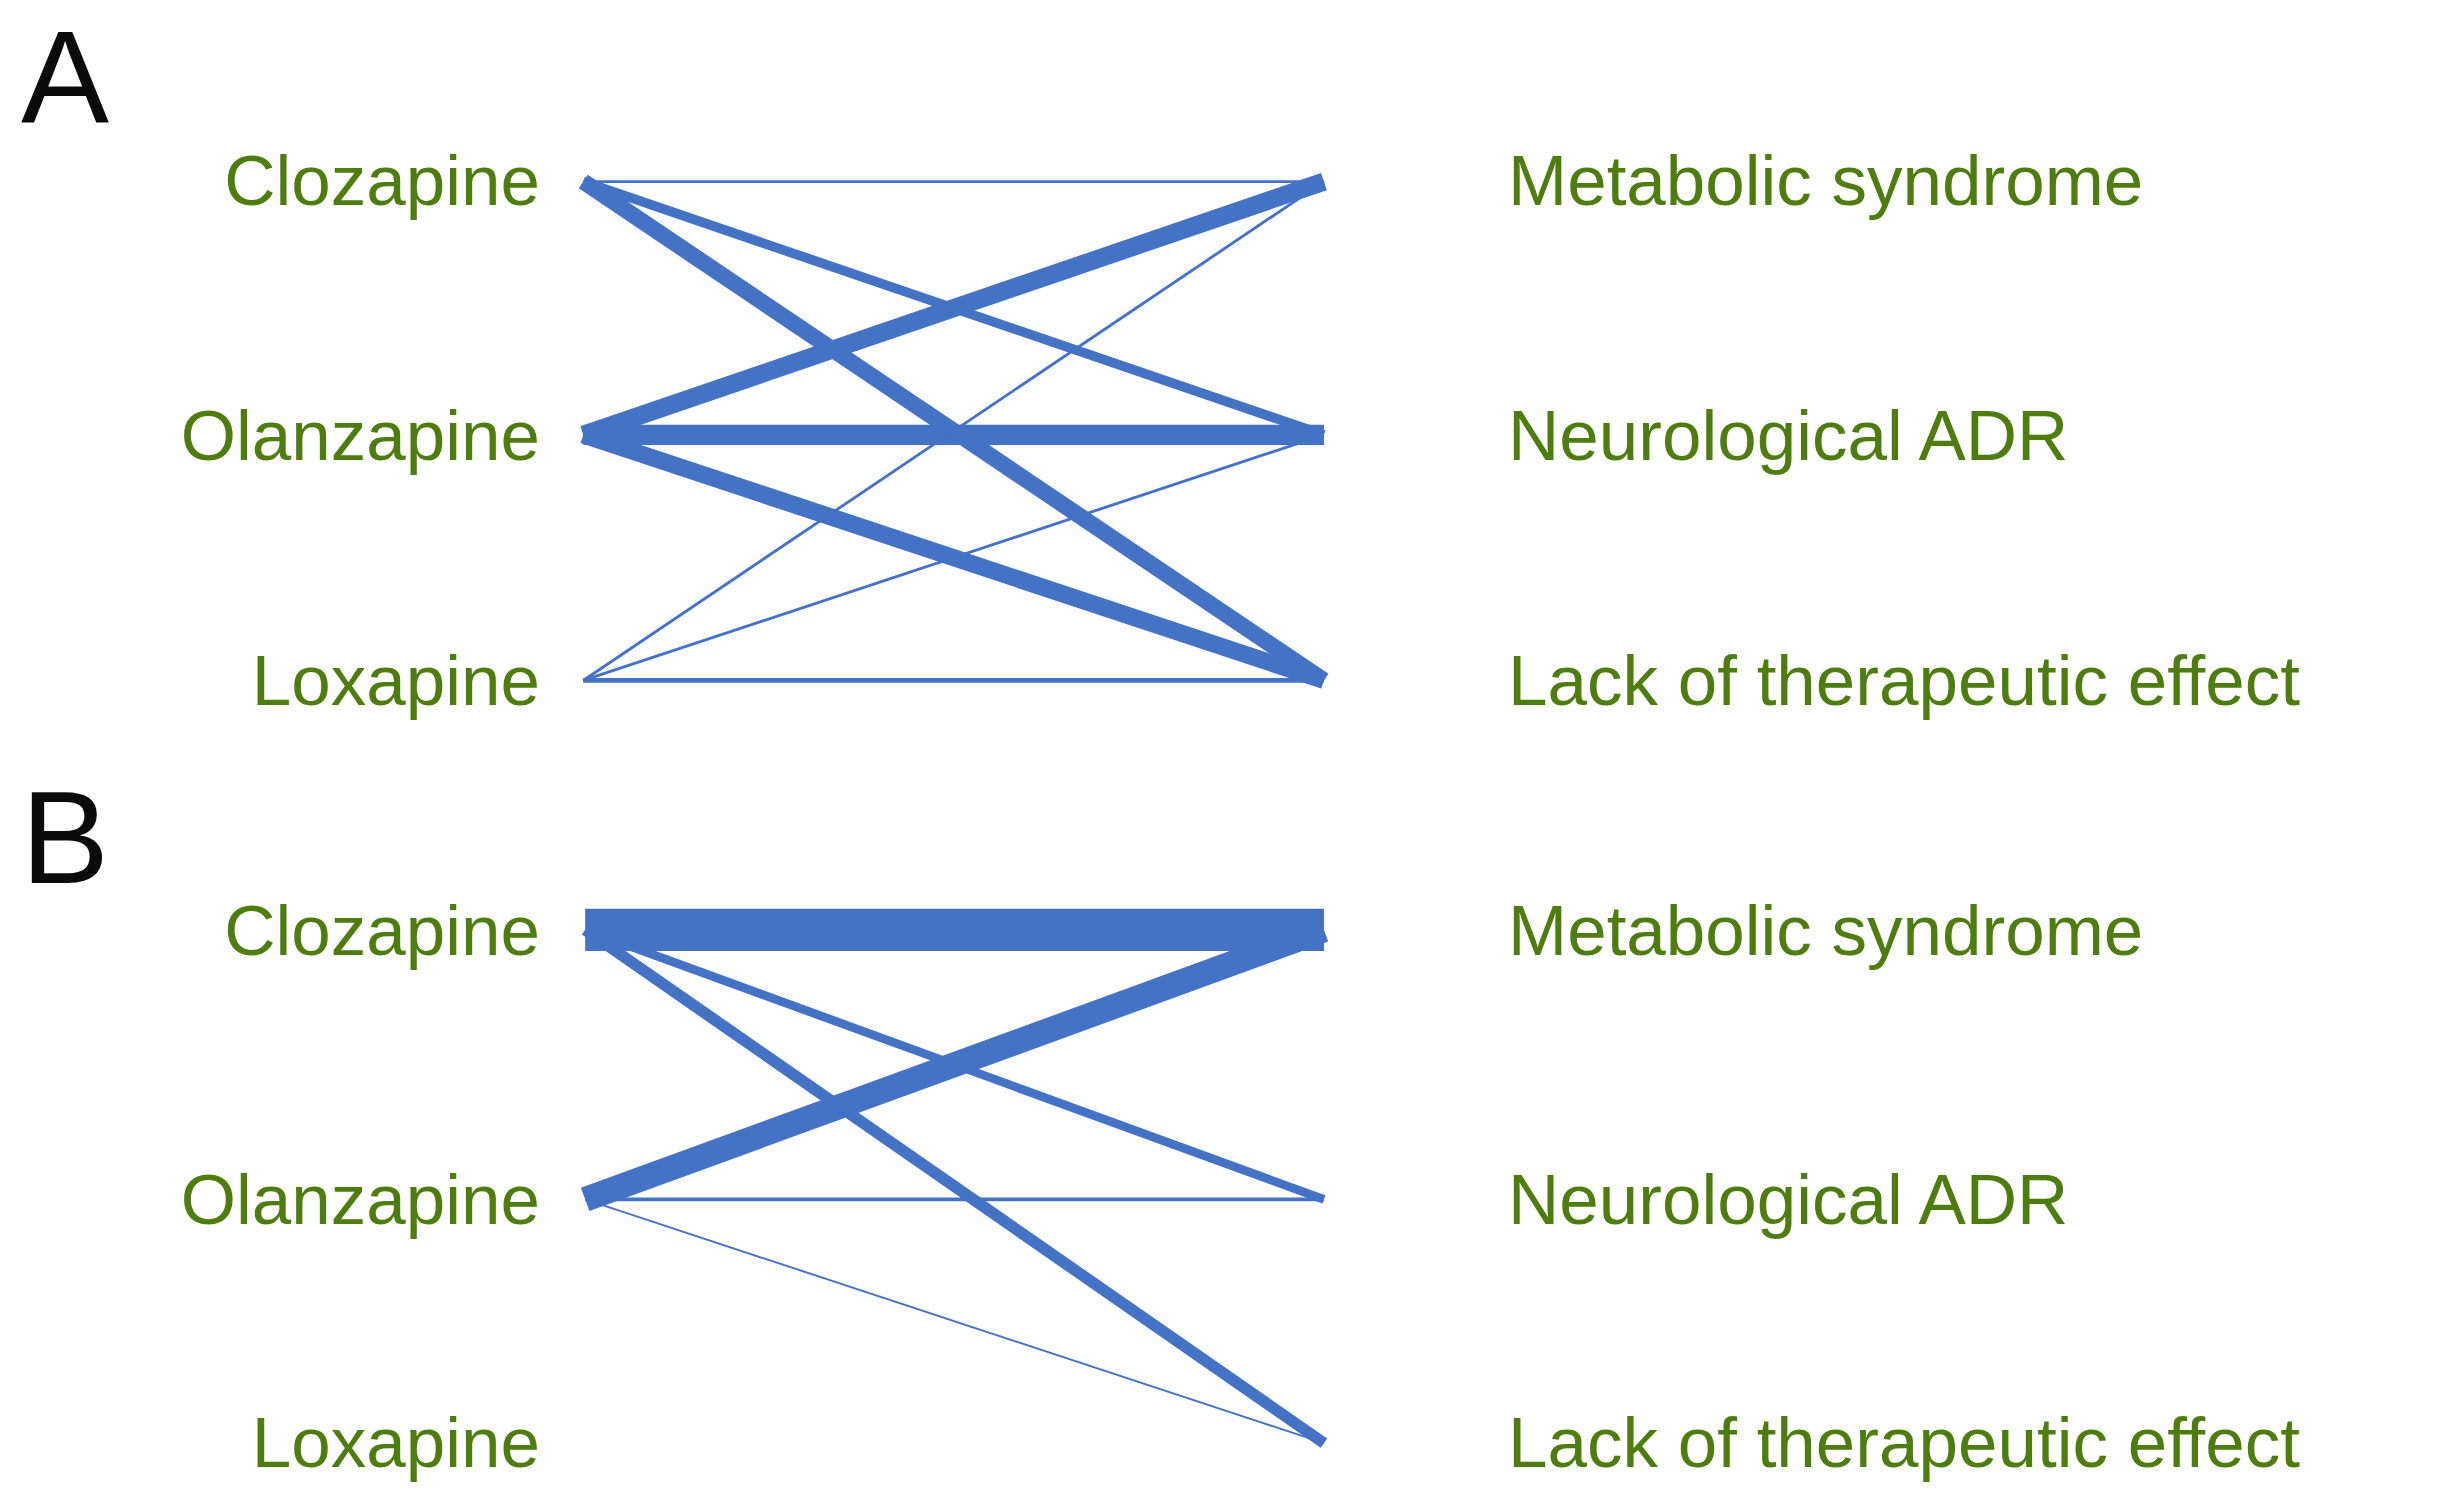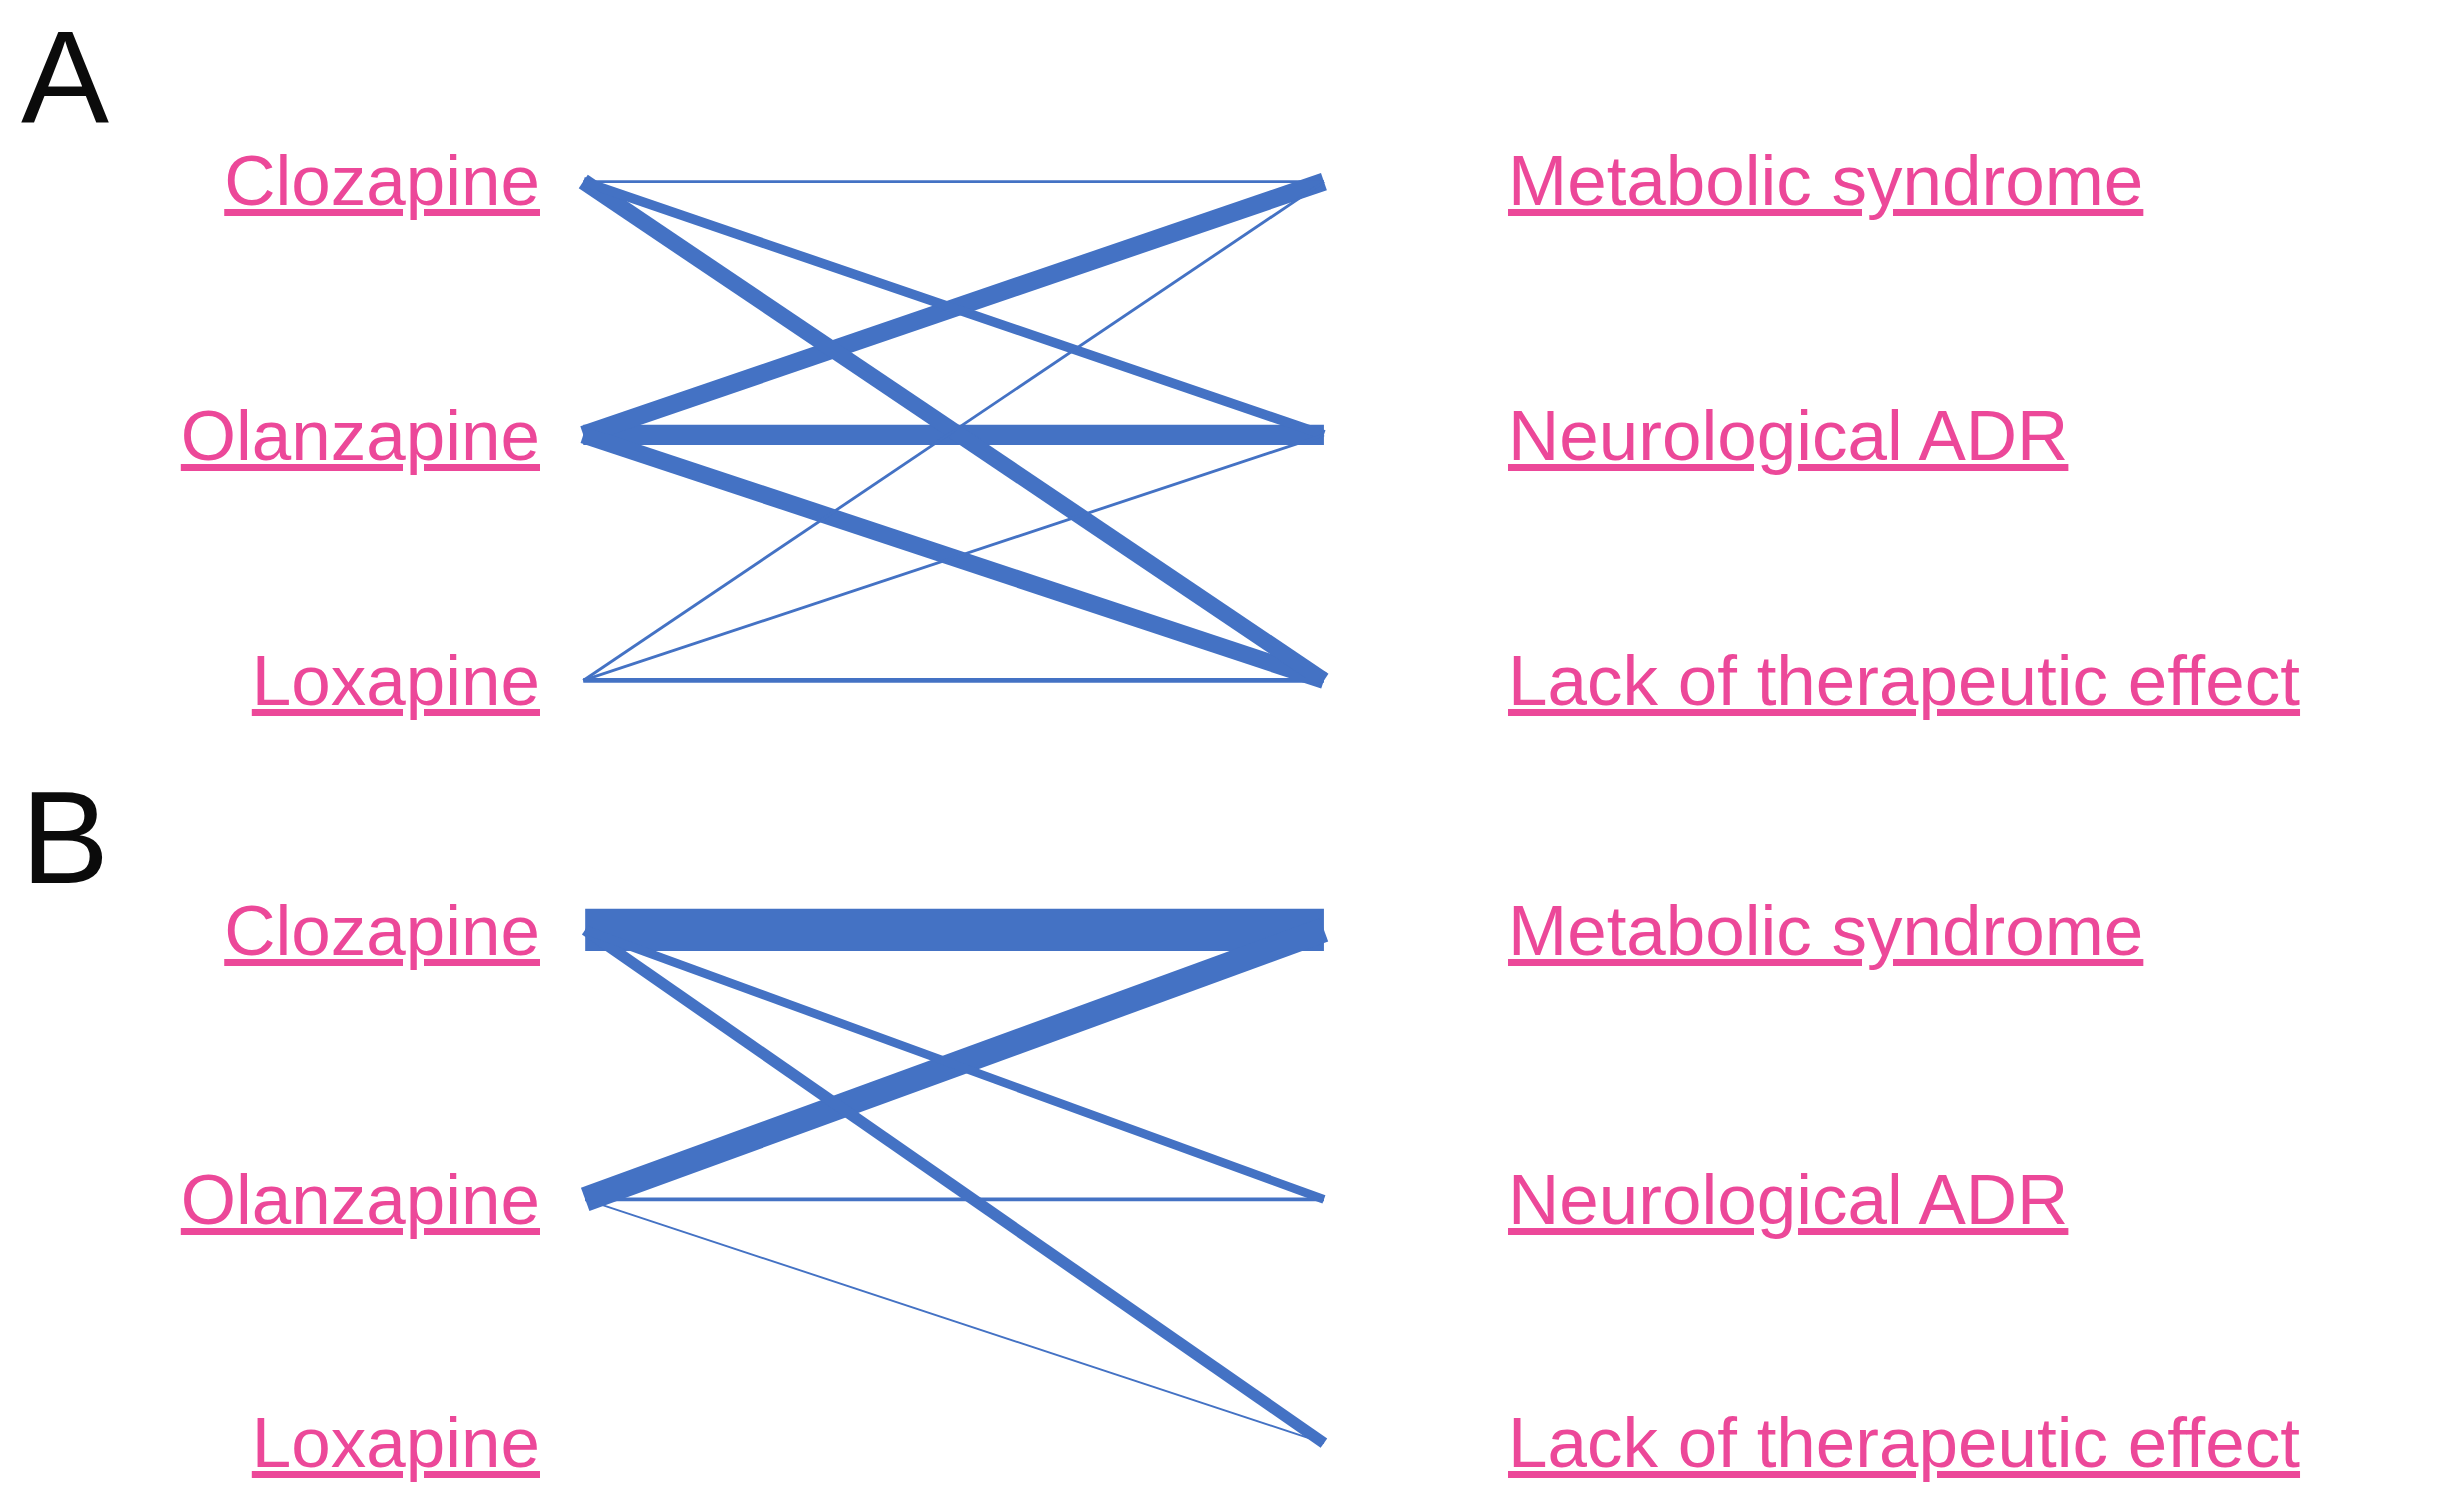--- a/index.html
+++ b/index.html
@@ -29,24 +29,23 @@
     font-weight: 400;
     color: #0b0b0b;
     letter-spacing: -1.9px;
     font-family: "Liberation Sans", sans-serif;
   }
   .node-label {
     position: absolute;
     font-size: 71px;
     line-height: 1;
     font-weight: 400;
-    color: #ec4899;
+    color: #4d7c0f;
     white-space: nowrap;
     font-family: "Liberation Sans", sans-serif;
-    text-decoration: underline;
   }
   .node-label.left {
     text-align: right;
   }
   .node-label.right {
     text-align: right;
   }
   .edge-layer {
     position: absolute;
     left: 0; top: 0;

